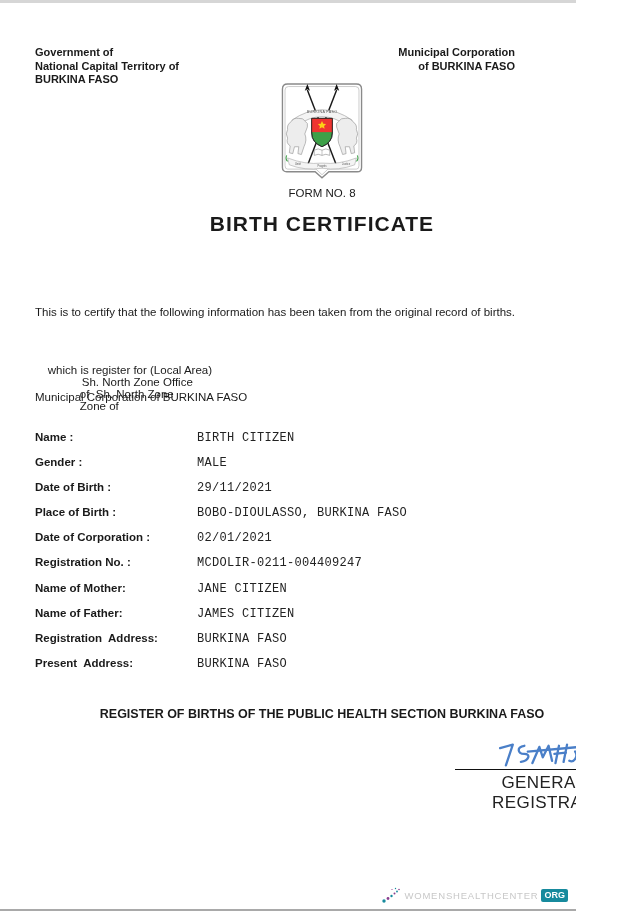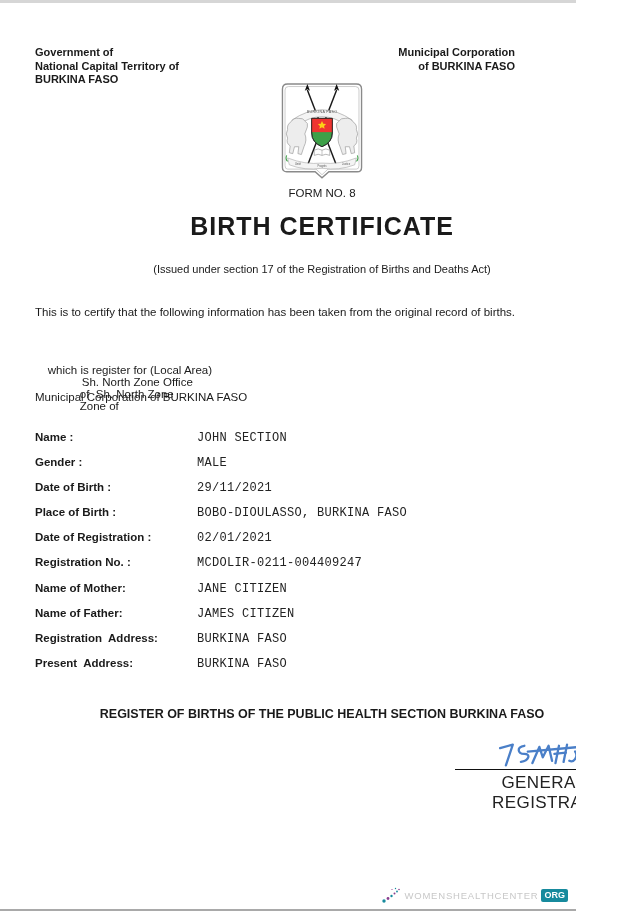--- a/index.html
+++ b/index.html
@@ -12,21 +12,21 @@
   .rule.bottom{top:909px;height:2px;background:var(--rule-bottom,#a9a9a9);}
 
   .hdr{position:absolute;top:46px;font-size:11px;font-weight:bold;line-height:13.5px;}
   .hdr.left{left:35px;text-align:left;}
   .hdr.right{right:61px;text-align:right;}
 
   .emblem{position:absolute;top:82px;left:279px;width:86px;height:102px;}
 
   .centered{position:absolute;left:0;width:644px;text-align:center;}
   .form-no{top:187px;font-size:11.5px;}
-  .title{top:212px;font-size:25px;font-weight:bold;letter-spacing:1px;margin:0;}
+  .title{top:212px;font-size:21px;font-weight:bold;letter-spacing:1px;margin:0;}
   .subtitle{top:263px;font-size:11px;}
 
   .bodyline{position:absolute;left:35px;font-size:11.5px;}
   .certify{top:306px;}
   .register-line{top:352px;white-space:pre;}
   .register-line .rl2{margin-left:34px;}
   .register-line .rl3{margin-left:32px;}
   .register-line .rl4{margin-left:32px;}
   .corp-line{top:391px;}
 
@@ -104,52 +104,51 @@
       <path d="M91,85 q2,4 -1,7" stroke="#3da048" stroke-width="1.2" fill="none"></path>
       <path d="M10,88 Q30,96 50,94 Q70,96 90,88 L88,96 Q70,103 50,100 Q30,103 12,96 Z" fill="#f4f4f4" stroke="#999" stroke-width=".6"></path>
       <text x="22" y="96" font-size="3" fill="#555" text-anchor="middle" font-family="Liberation Sans,sans-serif">Unité</text>
       <text x="50" y="99" font-size="3" fill="#555" text-anchor="middle" font-family="Liberation Sans,sans-serif">Progrès</text>
       <text x="78" y="96" font-size="3" fill="#555" text-anchor="middle" font-family="Liberation Sans,sans-serif">Justice</text>
     </svg>
   </div>
 
   <div class="centered form-no">FORM NO. 8</div>
   <h1 class="centered title">BIRTH CERTIFICATE</h1>
-  <div class="centered subtitle">(Issued under section 17 of the Registration of Births and Deaths Act)</div>
 
   <div class="bodyline certify">This is to certify that the following information has been taken from the original record of births.</div>
 
   <div class="bodyline register-line">
     <span class="rl1">which is register for (Local Area)</span>
     <span class="rl2">Sh. North Zone Office</span>
     <span class="rl3">of  Sh. North Zone</span>
     <span class="rl4">Zone of</span>
   </div>
 
   <div class="bodyline corp-line">Municipal Corporation of BURKINA FASO</div>
 
   <div class="fields">
     <div class="f-row">
       <span class="f-label">Name :</span>
-      <span class="f-value">JOHN SECTION</span>
+      <span class="f-value">BIRTH CITIZEN</span>
     </div>
     <div class="f-row">
       <span class="f-label">Gender :</span>
       <span class="f-value">MALE</span>
     </div>
     <div class="f-row">
       <span class="f-label">Date of Birth :</span>
       <span class="f-value">29/11/2021</span>
     </div>
     <div class="f-row">
       <span class="f-label">Place of Birth :</span>
       <span class="f-value">BOBO-DIOULASSO, BURKINA FASO</span>
     </div>
     <div class="f-row">
-      <span class="f-label">Date of Registration :</span>
+      <span class="f-label">Date of Corporation :</span>
       <span class="f-value">02/01/2021</span>
     </div>
     <div class="f-row">
       <span class="f-label">Registration No. :</span>
       <span class="f-value">MCDOLIR-0211-004409247</span>
     </div>
     <div class="f-row">
       <span class="f-label">Name of Mother:</span>
       <span class="f-value">JANE CITIZEN</span>
     </div>

